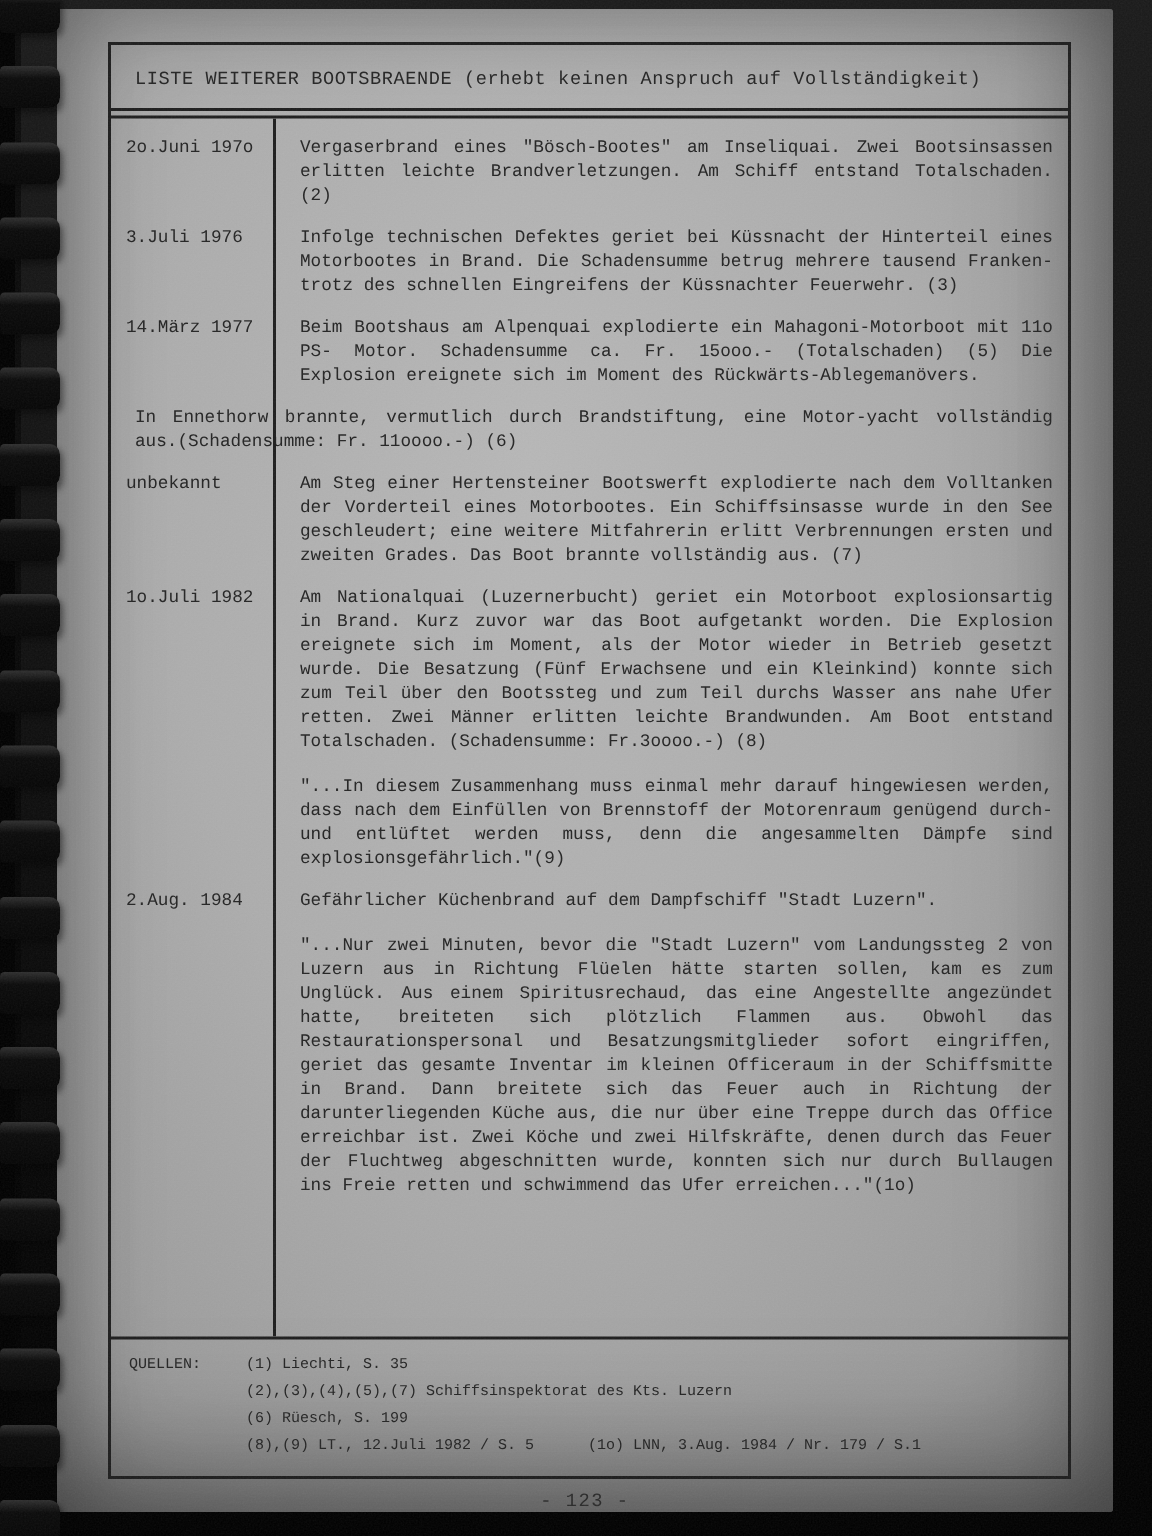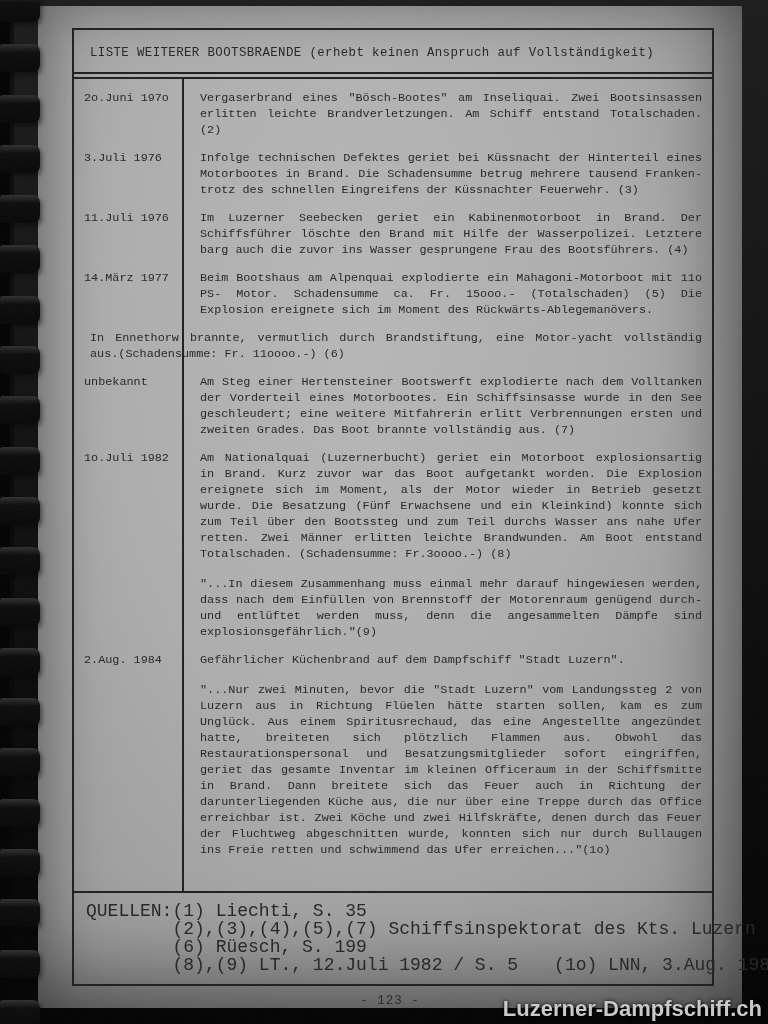--- a/index.html
+++ b/index.html
@@ -26,21 +26,21 @@
   .title-row span{font-size:12.4px;letter-spacing:.4px;white-space:nowrap;}
   .dbl{height:3px;border-bottom:2px solid #1d1d1d;}
   .body{flex:1;position:relative;overflow:hidden;padding-top:11px;}
   .vline{position:absolute;left:108px;top:0;bottom:0;width:2px;background:#1d1d1d;}
   .row{display:flex;margin-bottom:12px;}
   .date{width:110px;flex:0 0 110px;padding:1px 4px 0 10px;font-size:11.8px;box-sizing:border-box;}
   .text{flex:1;padding:0 10px 0 16px;}
   .text p{margin:0;font-size:11.8px;line-height:16px;text-align:justify;}
   .text p + p{margin-top:14px;}
   
-  .sources{border-top:2px solid #1d1d1d;padding:9px 12px 10px 12px;display:flex;font-size:18px;line-height:18px;}
+  .sources{border-top:2px solid #1d1d1d;padding:9px 12px 10px 12px;display:flex;font-size:10px;line-height:18px;}
   .src-label{flex:0 0 78px;}
   .src-lines{flex:1;}
   .src-line{white-space:nowrap;}
   .src-row-split{display:flex;gap:36px;white-space:nowrap;}
   
   .page-number{position:absolute;left:0;right:0;bottom:0;text-align:center;
                font-size:12.5px;color:#2a2a2a;letter-spacing:1px;}
   .watermark{position:absolute;right:6px;bottom:2px;z-index:9;
              font-family:"Liberation Sans","DejaVu Sans",sans-serif;font-weight:bold;
              font-size:22px;color:#c9c9c9;text-shadow:0 0 4px rgba(0,0,0,.85),0 1px 2px rgba(0,0,0,.9);}
@@ -71,26 +71,20 @@
             </div>
         </div>
 
         <div class="row">
           <div class="date">3.Juli 1976</div>
           <div class="text">
               <p>Infolge technischen Defektes geriet bei Küssnacht der Hinterteil eines Motorbootes in Brand. Die Schadensumme betrug mehrere tausend Franken-trotz des schnellen Eingreifens der Küssnachter Feuerwehr. (3)</p>
             </div>
         </div>
 
-        <div class="row">
-          <div class="date">11.Juli 1976</div>
-          <div class="text">
-              <p>Im Luzerner Seebecken geriet ein Kabinenmotorboot in Brand. Der Schiffsführer löschte den Brand mit Hilfe der Wasserpolizei. Letztere barg auch die zuvor ins Wasser gesprungene Frau des Bootsführers. (4)</p>
-            </div>
-        </div>
 
         <div class="row">
           <div class="date">14.März 1977</div>
           <div class="text">
               <p>Beim Bootshaus am Alpenquai explodierte ein Mahagoni-Motorboot mit 11o PS- Motor. Schadensumme ca. Fr. 15ooo.- (Totalschaden)  (5) Die Explosion ereignete sich im Moment des Rückwärts-Ablegemanövers.</p>
             </div>
         </div>
 
         <div class="row">
           <div class="text">
@@ -157,21 +151,20 @@
       <i></i>
       <i></i>
       <i></i>
       <i></i>
       <i></i>
       <i></i>
       <i></i>
       <i></i>
   </div>
 
-  <div class="watermark">Luzerner-Dampfschiff.ch</div>
 
   <svg class="grain" xmlns="http://www.w3.org/2000/svg">
     <filter id="grain">
         <feTurbulence type="fractalNoise" baseFrequency="0.9" numOctaves="2" stitchTiles="stitch"></feTurbulence>
         <feColorMatrix type="saturate" values="0"></feColorMatrix>
       </filter>
     <rect width="100%" height="100%" filter="url(#grain)"></rect>
   </svg>
 
 </div>

